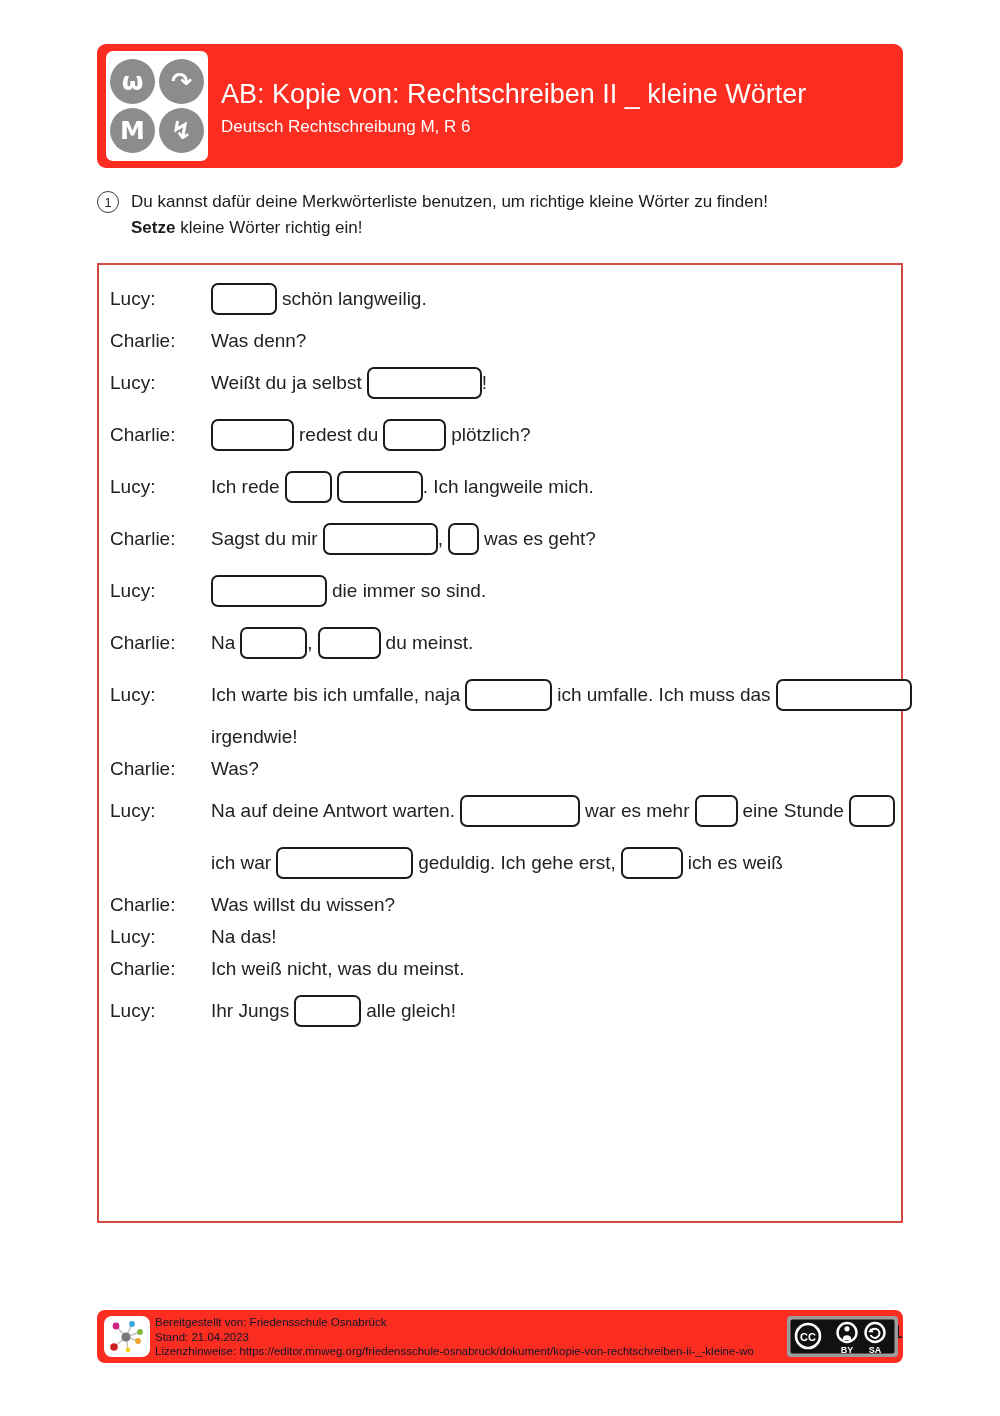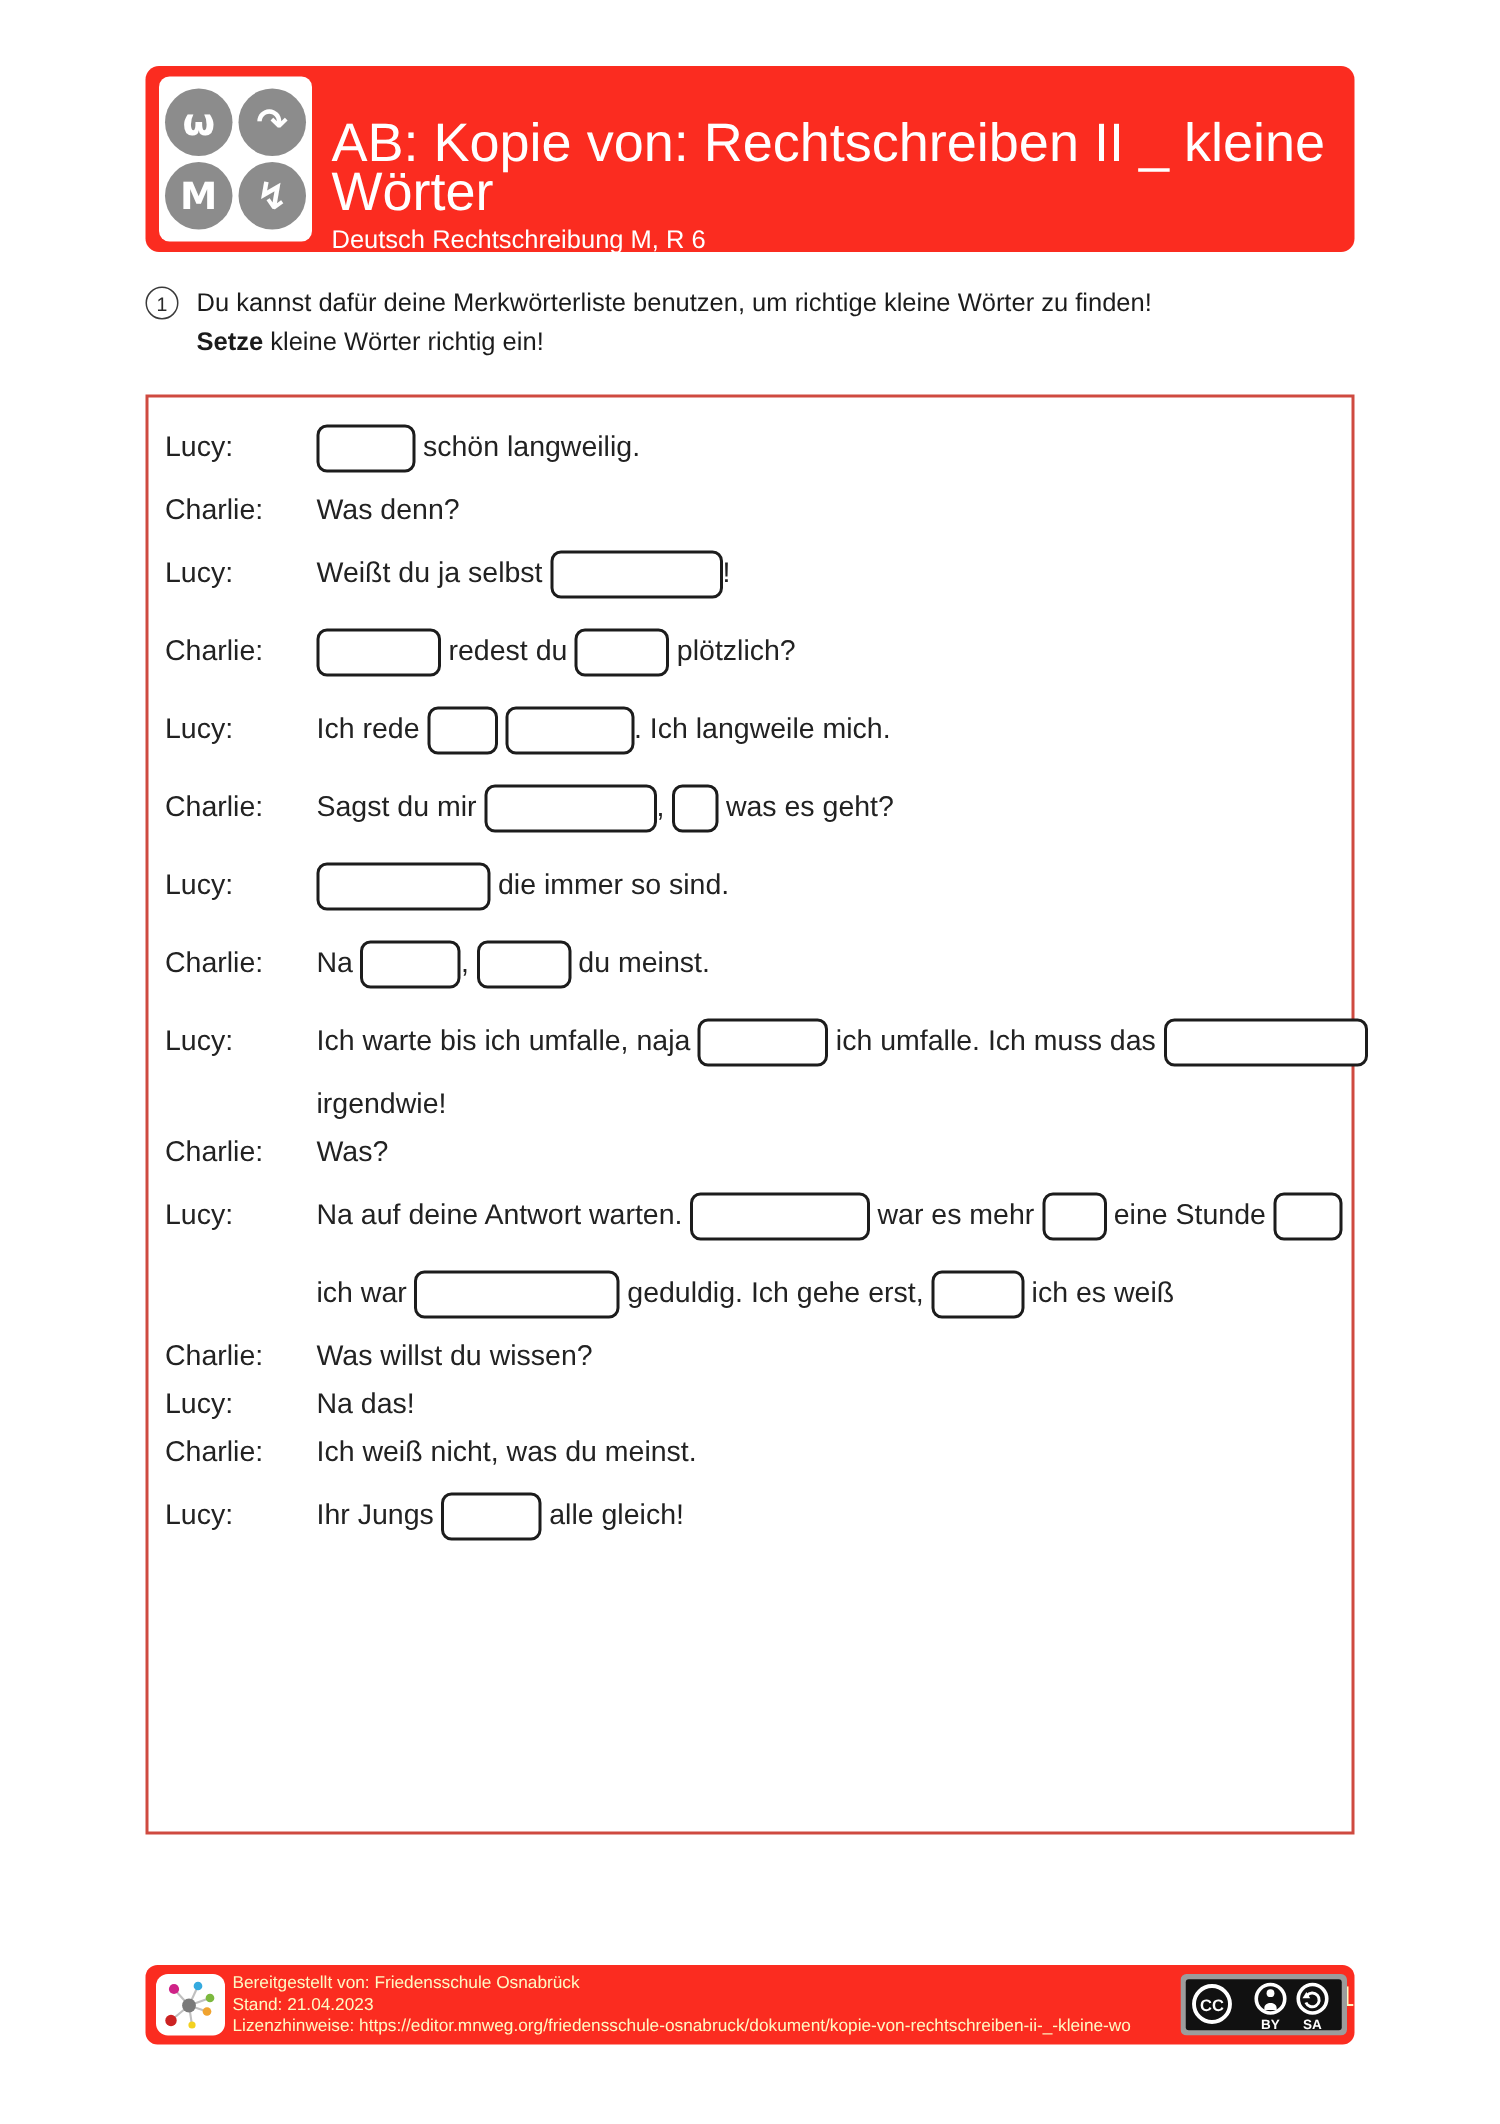--- a/index.html
+++ b/index.html
@@ -9,21 +9,21 @@
   
   .header { position: absolute; left: 97px; top: 44px; width: 806px; height: 124px;
             background: #fb2c20; border-radius: 9px; }
   .logo { position: absolute; left: 9px; top: 7px; width: 102px; height: 110px;
           background: #fff; border-radius: 7px; display: flex; align-items: center; justify-content: center; }
   .logo-grid { display: grid; grid-template-columns: 45px 45px; grid-template-rows: 45px 45px; gap: 4px; }
   .lcirc { width: 45px; height: 45px; border-radius: 50%; background: #8c8c8c; color: #fff;
            display: flex; align-items: center; justify-content: center;
            font-family: "DejaVu Sans", sans-serif; font-weight: bold; font-size: 25px; }
   .header-text { position: absolute; left: 124px; top: 34px; color: #fff; }
-  .title { font-size: 36px; line-height: 33px; font-weight: 400; }
+  .title { font-size: 27px; line-height: 33px; font-weight: 400; }
   .subtitle { font-size: 17px; line-height: 22px; margin-top: 5px; }
 
   
   .task { position: absolute; left: 97px; top: 189px; width: 806px; display: flex; gap: 12px;
           color: #1c1c1c; font-size: 17px; }
   .task-num { flex: none; width: 22px; height: 22px; border: 1.6px solid #3a3a3a; border-radius: 50%;
               display: flex; align-items: center; justify-content: center; font-size: 13px; margin-top: 2px; color: #2a2a2a; }
   .task-lines { line-height: 26px; }
 
   
@@ -33,21 +33,21 @@
   .row-box { height: 52px; }
   .row-text { height: 32px; }
   .speaker { flex: none; width: 81px; }
   .content { display: flex; align-items: center; gap: 5px; margin-left: 20px; }
   .blank { flex: none; height: 32px; background: #fff; border: 2px solid #1c1c1c; border-radius: 7px; }
   .txt { white-space: nowrap; }
   .txt.tight { margin-left: -5px; }
 
   
   .footer { position: absolute; left: 97px; top: 1310px; width: 806px; height: 53px;
-            background: #fb2c20; border-radius: 8px; color: #fef9c3; }
+            background: #fb2c20; border-radius: 8px; color: #0f172a; }
   .footer-logo { position: absolute; left: 7px; top: 6px; width: 46px; height: 41px;
                  background: #fff; border-radius: 8px; display: flex; align-items: center; justify-content: center; }
   .footer-meta { position: absolute; left: 58px; top: 5px; width: 628px; font-size: 11.5px; line-height: 14.5px; }
   .footer-meta div { white-space: nowrap; overflow: hidden; }
   .page-num { position: absolute; left: 0; right: 0; top: 11px; text-align: right; font-size: 19px; }
   .cc-badge { position: absolute; right: 5px; top: 6px; width: 111px; height: 50px; }
 </style>
 </head>
 <body>
 

